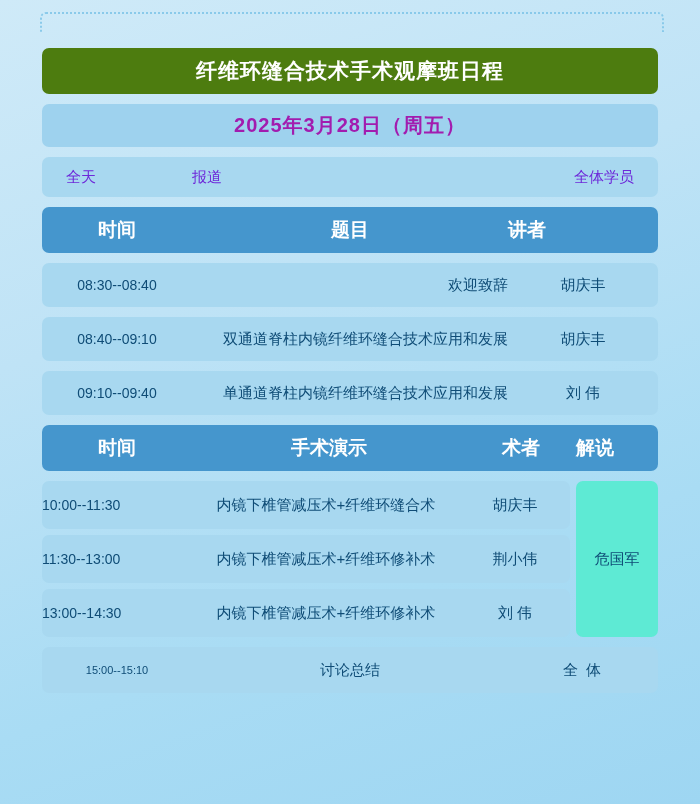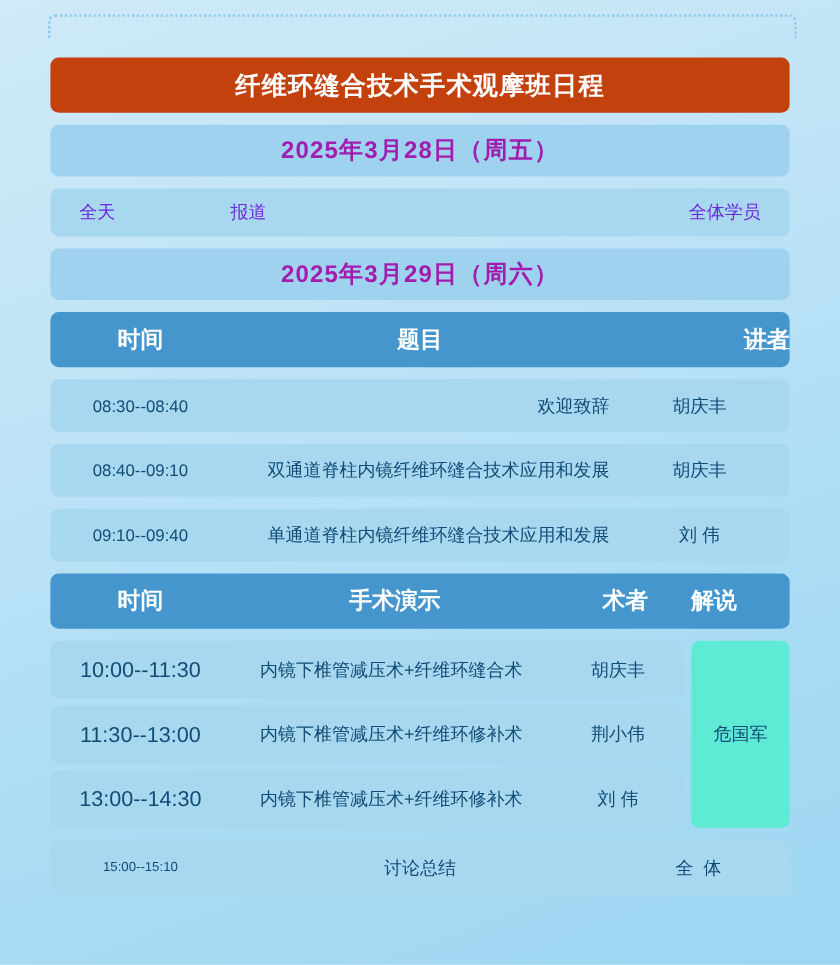--- a/index.html
+++ b/index.html
@@ -40,21 +40,21 @@
     border-radius: 7px;
     margin-bottom: 10px;
     box-sizing: border-box;
     display: flex;
     align-items: center;
   }
 
   
   .title-bar {
     height: 46px;
-    background: #c2410c;
+    background: #4d7c0f;
     color: #ffffff;
     font-size: 21px;
     font-weight: bold;
     justify-content: center;
     letter-spacing: 1px;
   }
 
   
   .date-bar {
     height: 43px;
@@ -80,21 +80,21 @@
   
   .head-row {
     height: 46px;
     background: #4596cd;
     color: #ffffff;
     font-size: 19px;
     font-weight: bold;
   }
   .head-row.h1 .c1 { width: 150px; text-align: center; }
   .head-row.h1 .c2 { flex: 1; text-align: center; }
-  .head-row.h1 .c3 { width: 150px; text-align: right; text-decoration: underline; }
+  .head-row.h1 .c3 { width: 150px; text-align: left; }
 
   .head-row.h2 .c1 { width: 150px; text-align: center; }
   .head-row.h2 .c2 { flex: 1; text-align: center; }
   .head-row.h2 .c3 { width: 110px; text-align: center; }
   .head-row.h2 .c4 { width: 82px; }
 
   
   .talk-row {
     height: 44px;
     background: #a8d8f0;
@@ -117,21 +117,21 @@
     height: 48px;
     background: #a8d8f0;
     color: #0f4c76;
     font-size: 15px;
     display: flex;
     align-items: center;
     border-radius: 7px;
     margin-bottom: 6px;
   }
   .surg-row:last-child { margin-bottom: 0; }
-  .surg-row .c1 { width: 150px; text-align: center; font-size: 18px; }
+  .surg-row .c1 { width: 150px; font-size: 14px; }
   .surg-row .c2 { flex: 1; text-align: center; }
   .surg-row .c3 { width: 110px; text-align: center; }
 
   .surg-right {
     width: 82px;
     margin-left: 6px;
     background: #5eead4;
     border-radius: 7px;
     display: flex;
     align-items: center;
@@ -161,21 +161,20 @@
   <div class="row title-bar">纤维环缝合技术手术观摩班日程</div>
 
   <div class="row date-bar">2025年3月28日（周五）</div>
 
   <div class="row info-row">
     <div class="c1">全天</div>
     <div class="c2">报道</div>
     <div class="c3">全体学员</div>
   </div>
 
-  <div class="row date-bar">2025年3月29日（周六）</div>
 
   <div class="row head-row h1">
     <div class="c1">时间</div>
     <div class="c2">题目</div>
     <div class="c3">讲者</div>
   </div>
 
   <div class="row talk-row">
     <div class="c1">08:30--08:40</div>
     <div class="c2">欢迎致辞</div>

